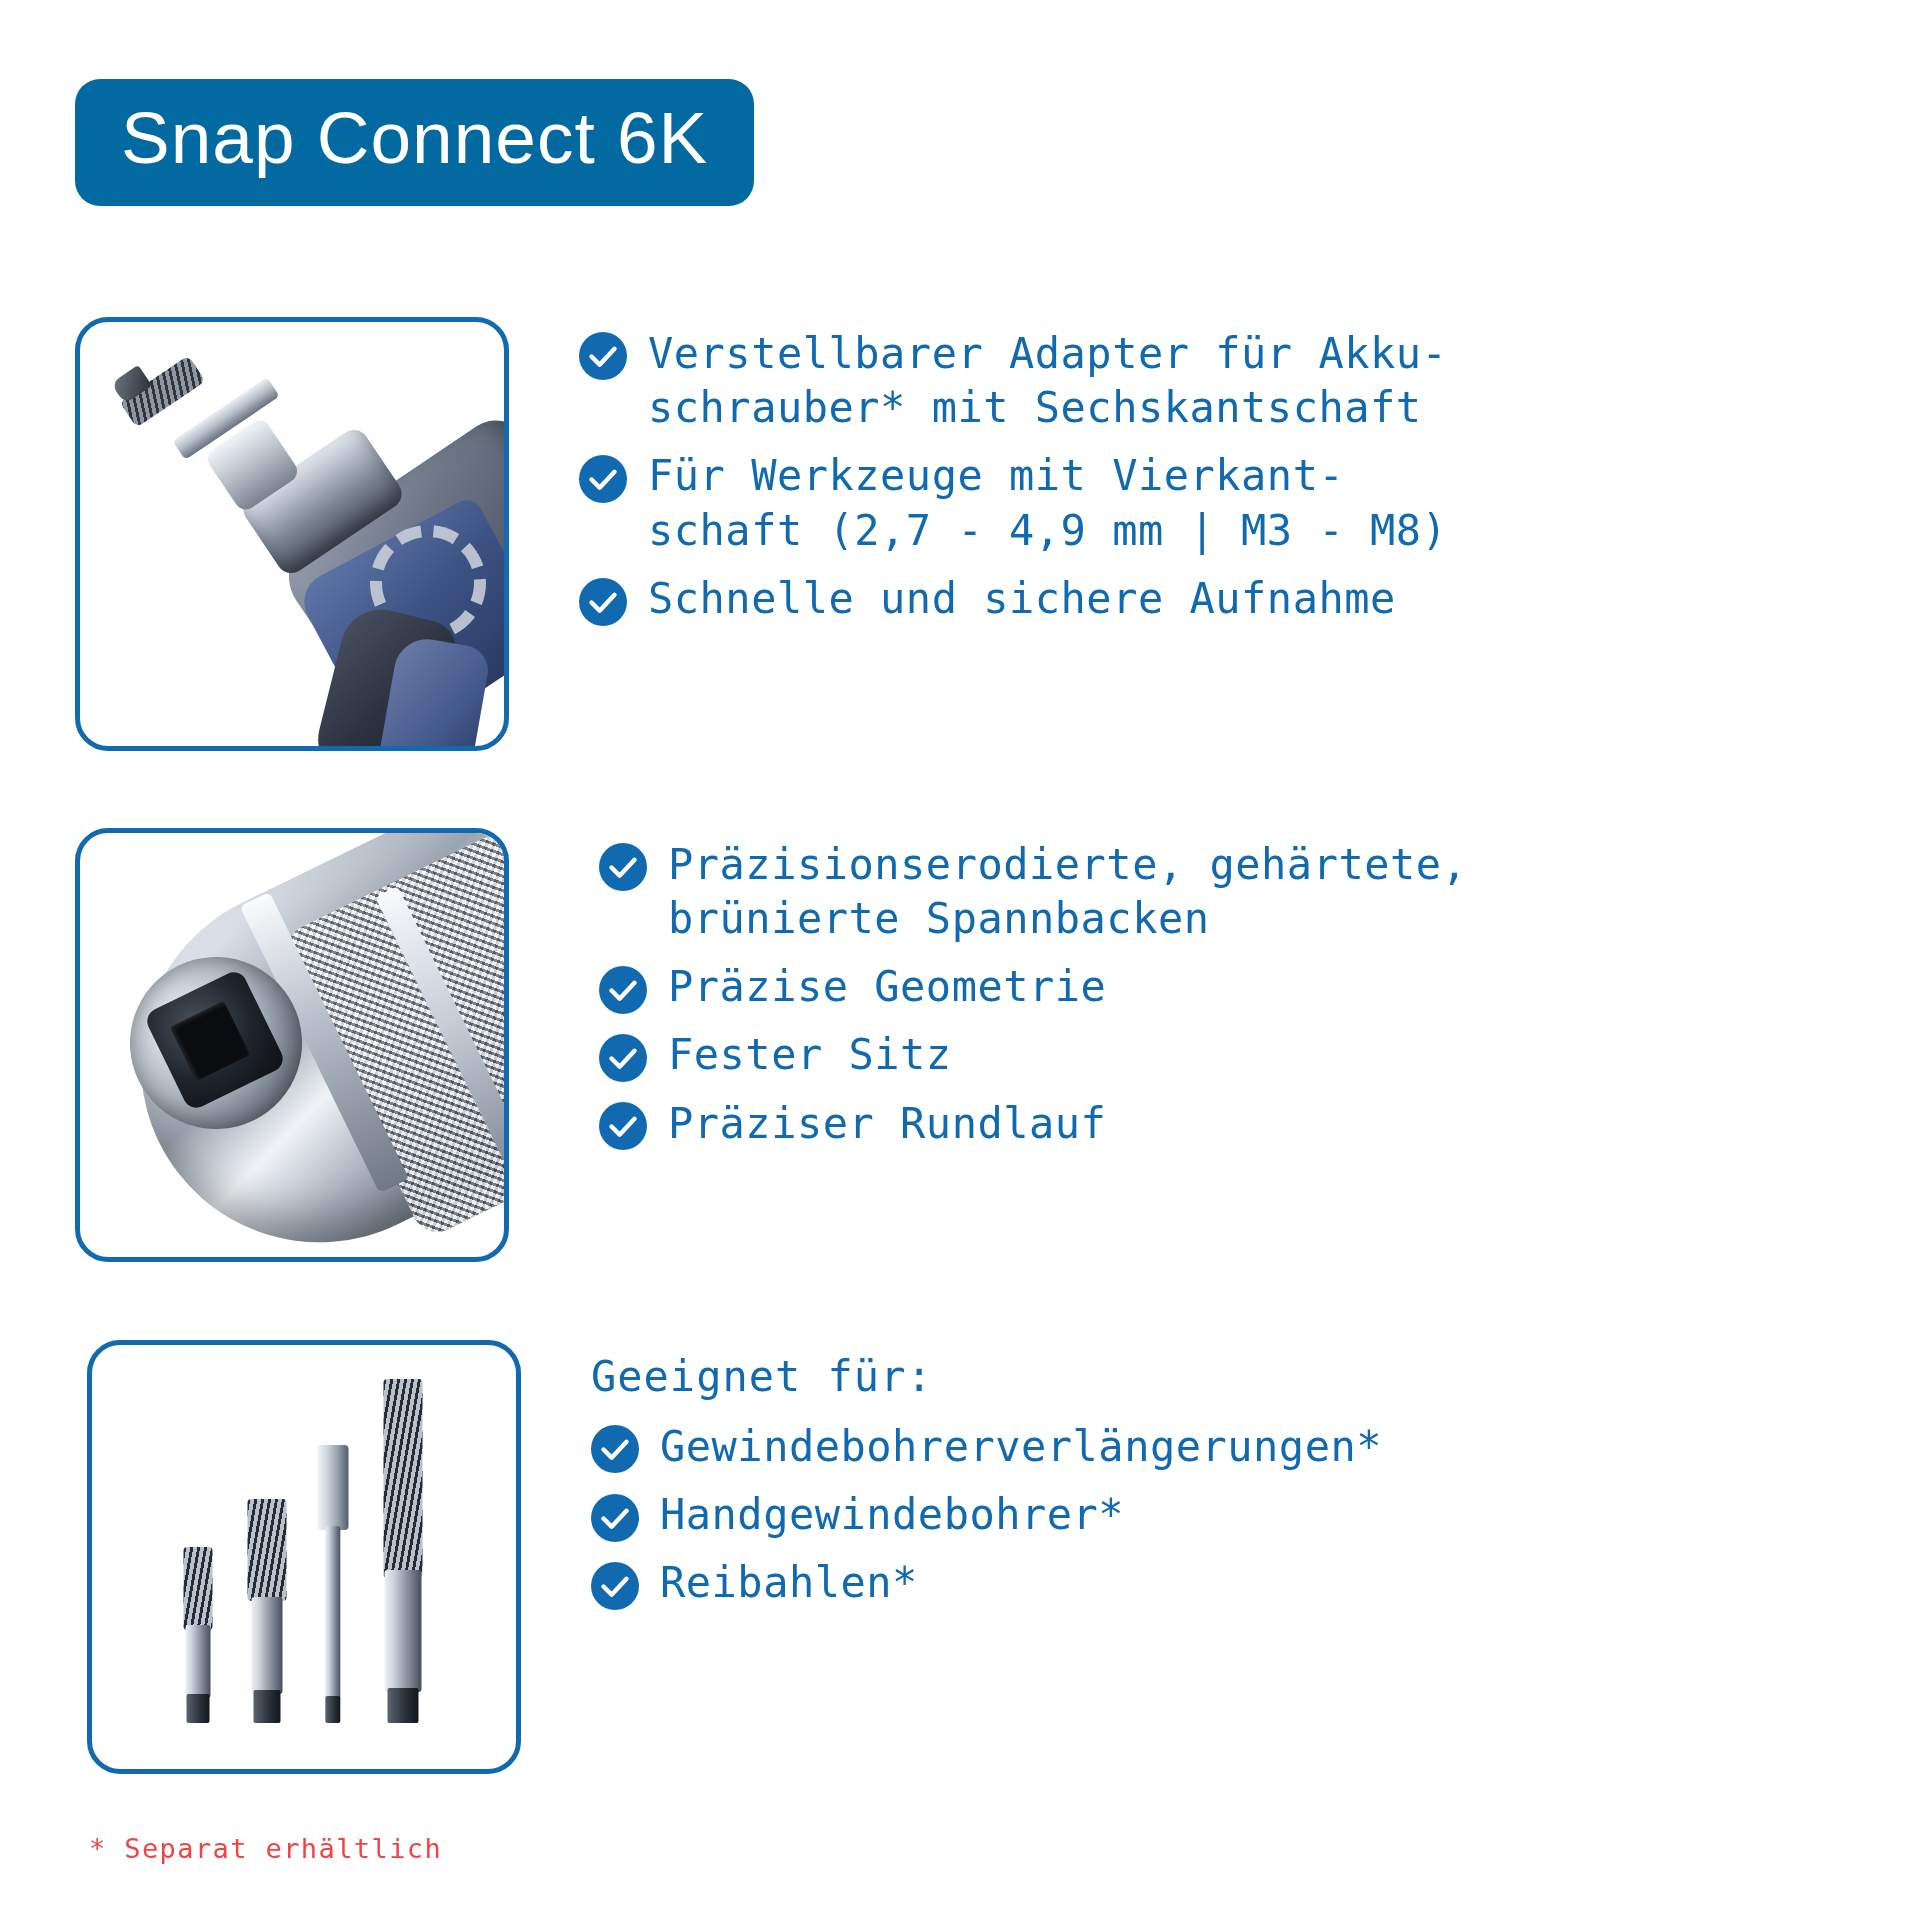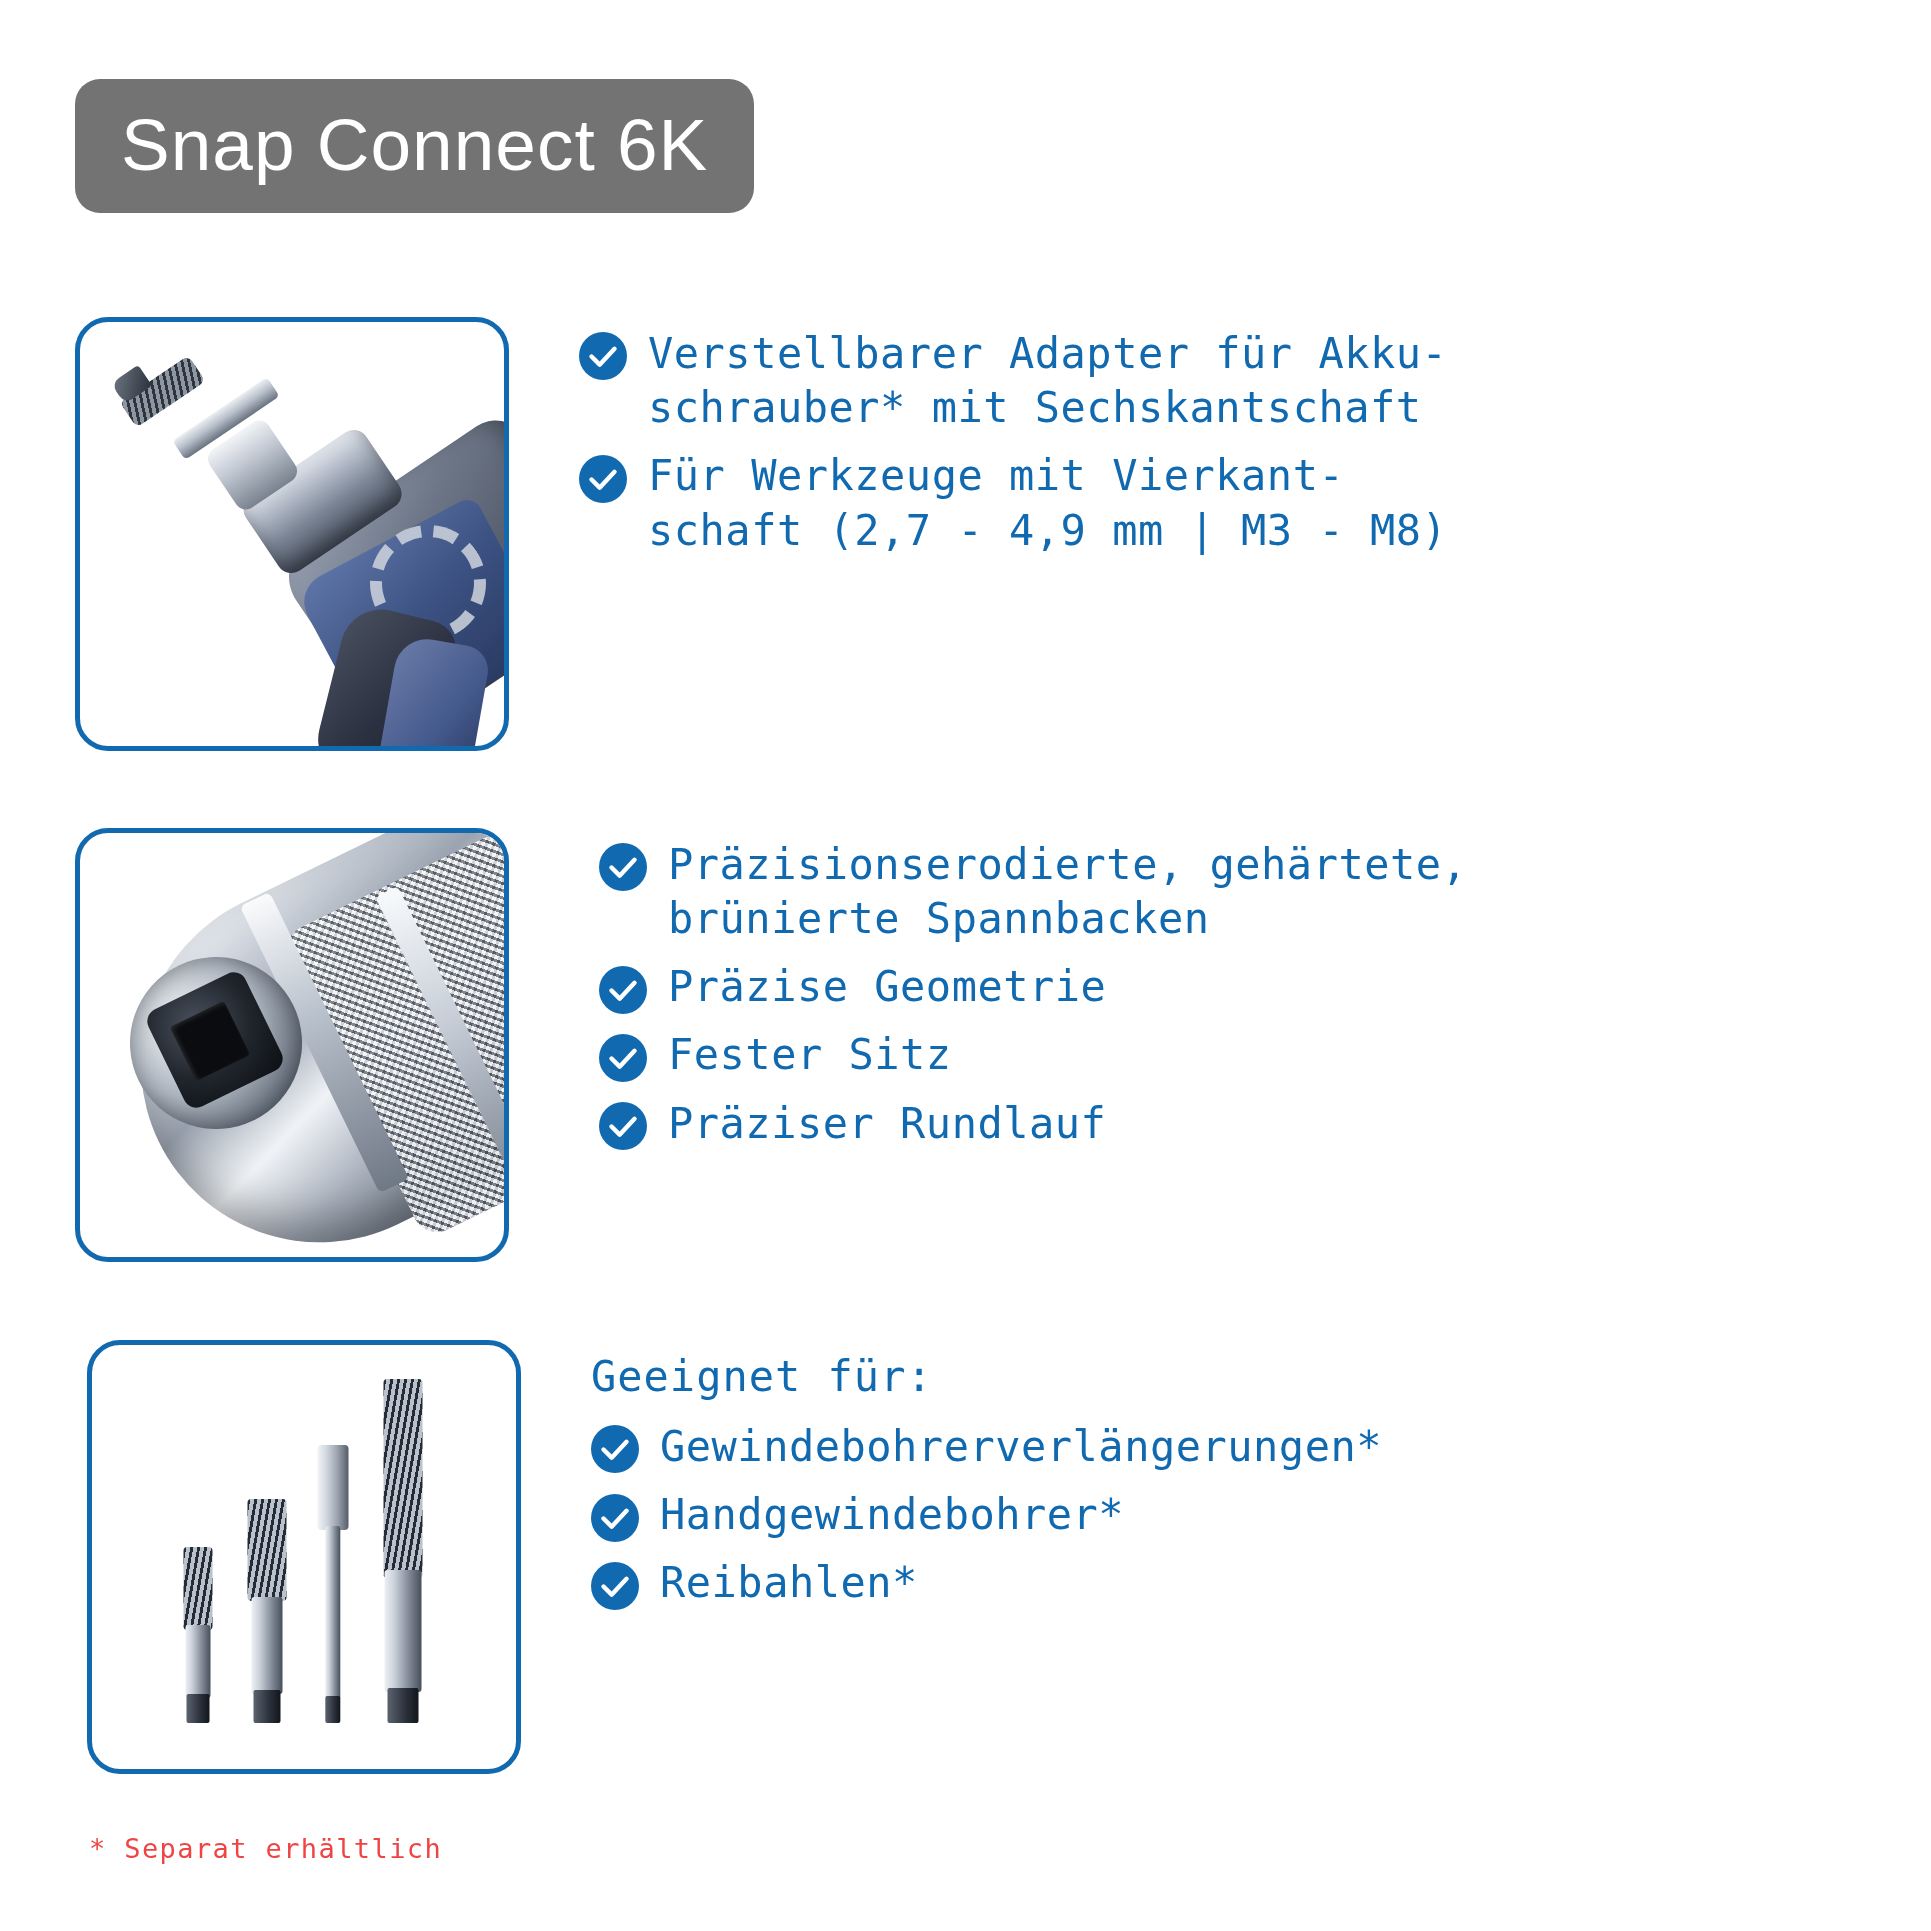--- a/index.html
+++ b/index.html
@@ -17,24 +17,24 @@
     width: 1931px;
     height: 1931px;
     background: #ffffff;
   }
 
   
   .title-badge {
     position: absolute;
     left: 75px;
     top: 79px;
-    background: #737373;
+    background: #0369a1;
     color: #ffffff;
     border-radius: 25px;
-    padding: 28px 46px 29px 46px;
+    padding: 21px 46px 29px 46px;
     font-family: "Liberation Sans", sans-serif;
     font-size: 73px;
     font-weight: 400;
     letter-spacing: 1px;
     line-height: 1.05;
     white-space: nowrap;
   }
 
   
   .row {
@@ -401,20 +401,29 @@
           <span class="check">
             <svg viewBox="0 0 50 50" xmlns="http://www.w3.org/2000/svg">
               <circle cx="25" cy="25" r="25" fill="#1169b0"></circle>
               <path d="M13 25.5 L21.5 34 L37 17.5" fill="none" stroke="#ffffff" stroke-width="4.6" stroke-linecap="round" stroke-linejoin="round"></path>
             </svg>
           </span>
           <span class="bullet-text">Für Werkzeuge mit Vierkant-
 schaft (2,7 - 4,9 mm | M3 - M8)</span>
         </li>
 
+        <li class="bullet">
+          <span class="check">
+            <svg viewBox="0 0 50 50" xmlns="http://www.w3.org/2000/svg">
+              <circle cx="25" cy="25" r="25" fill="#1169b0"></circle>
+              <path d="M13 25.5 L21.5 34 L37 17.5" fill="none" stroke="#ffffff" stroke-width="4.6" stroke-linecap="round" stroke-linejoin="round"></path>
+            </svg>
+          </span>
+          <span class="bullet-text">Schnelle und sichere Aufnahme</span>
+        </li>
 
       </ul>
     </div>
   </div>
 
   <div class="row row-2">
 
     <div class="img-frame">
       <div class="photo">
         <div class="ch-tail"></div>

